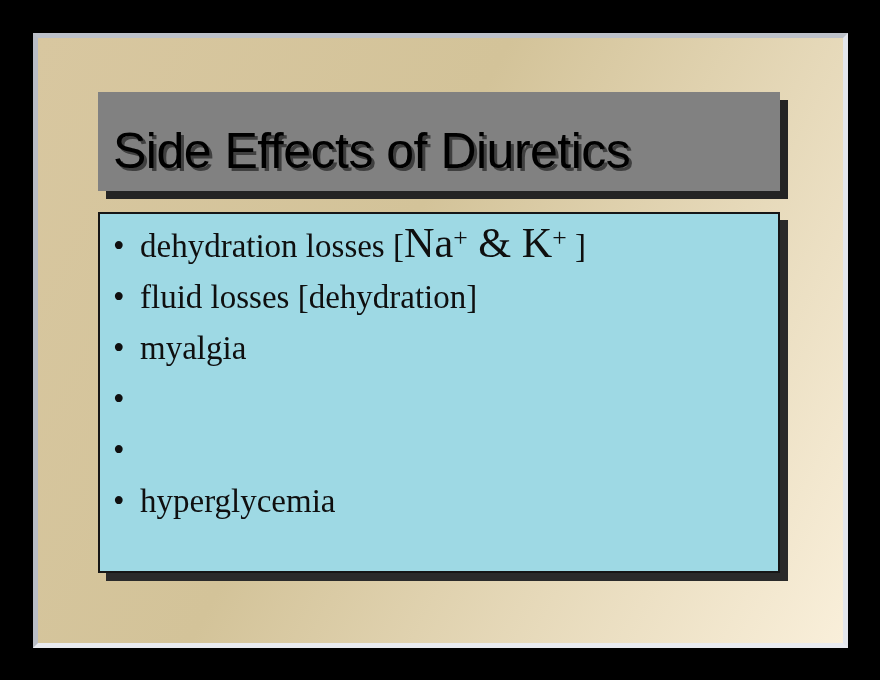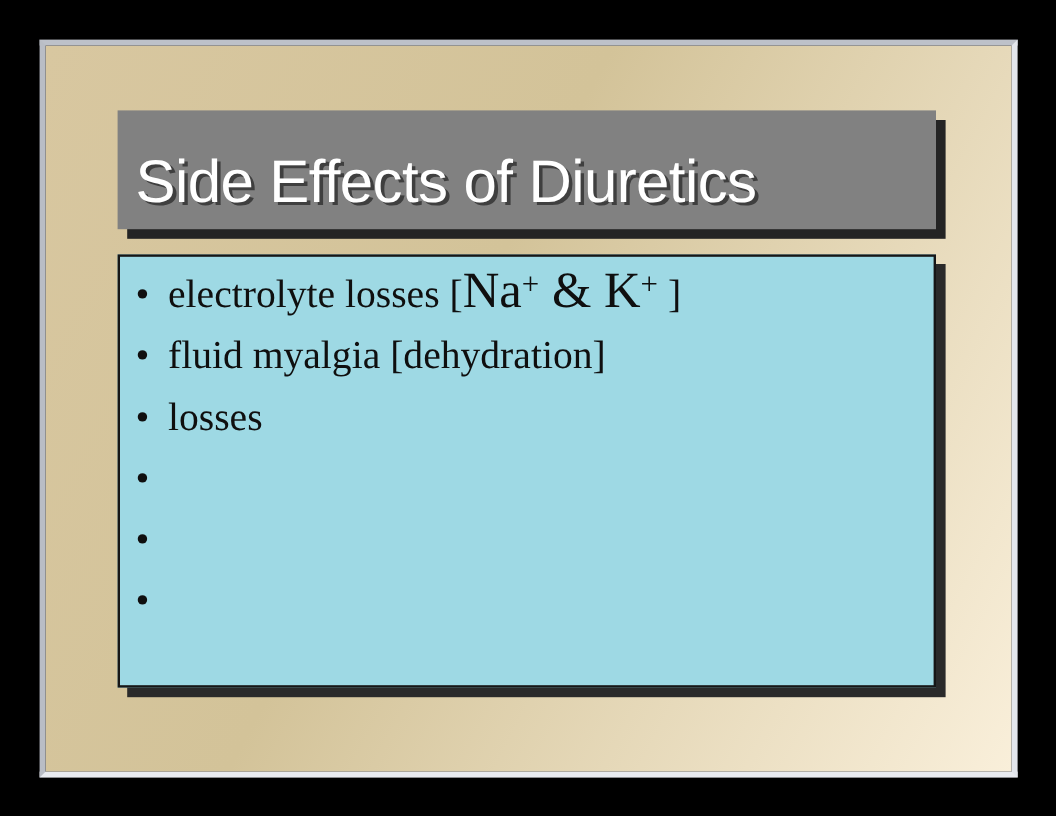--- a/index.html
+++ b/index.html
@@ -27,21 +27,21 @@
     box-shadow: 8px 8px 0 0 #242424;
     display: flex;
     align-items: center;
   }
   .title-text {
     margin: 18px 0 0 15px;
     font-family: "Liberation Sans", sans-serif;
     font-weight: normal;
     font-size: 50px;
     letter-spacing: -0.5px;
-    color: #ffffff;
+    color: #000000;
     text-shadow: 3px 3px 0 #3F3F3F;
     white-space: nowrap;
   }
   .content-box {
     position: absolute;
     left: 60px; top: 174px;
     width: 678px; height: 357px;
     background: #9ED9E4;
     border: 2px solid #161616;
     box-shadow: 8px 8px 0 0 #2A2A2A;
@@ -78,21 +78,21 @@
 </style>
 </head>
 <body>
 
 <div class="slide">
   <div class="title-bar">
     <h1 class="title-text">Side Effects of Diuretics</h1>
   </div>
   <div class="content-box">
     <ul class="bullets">
-        <li><span class="bullet-marker">•</span><span class="seg-normal">electrolyte losses [</span><span class="seg-big">Na</span><span class="seg-sup">+</span><span class="seg-big"> &amp; </span><span class="seg-big">K</span><span class="seg-sup">+</span><span class="seg-normal"> ]</span></li>
-        <li><span class="bullet-marker">•</span><span class="seg-normal">fluid myalgia [dehydration]</span></li>
-        <li><span class="bullet-marker">•</span><span class="seg-normal">losses</span></li>
+        <li><span class="bullet-marker">•</span><span class="seg-normal">dehydration losses [</span><span class="seg-big">Na</span><span class="seg-sup">+</span><span class="seg-big"> &amp; </span><span class="seg-big">K</span><span class="seg-sup">+</span><span class="seg-normal"> ]</span></li>
+        <li><span class="bullet-marker">•</span><span class="seg-normal">fluid losses [dehydration]</span></li>
+        <li><span class="bullet-marker">•</span><span class="seg-normal">myalgia</span></li>
         <li><span class="bullet-marker">•</span></li>
         <li><span class="bullet-marker">•</span></li>
-        <li><span class="bullet-marker">•</span></li>
+        <li><span class="bullet-marker">•</span><span class="seg-normal">hyperglycemia</span></li>
       </ul>
   </div>
 </div>
 
 </body></html>

